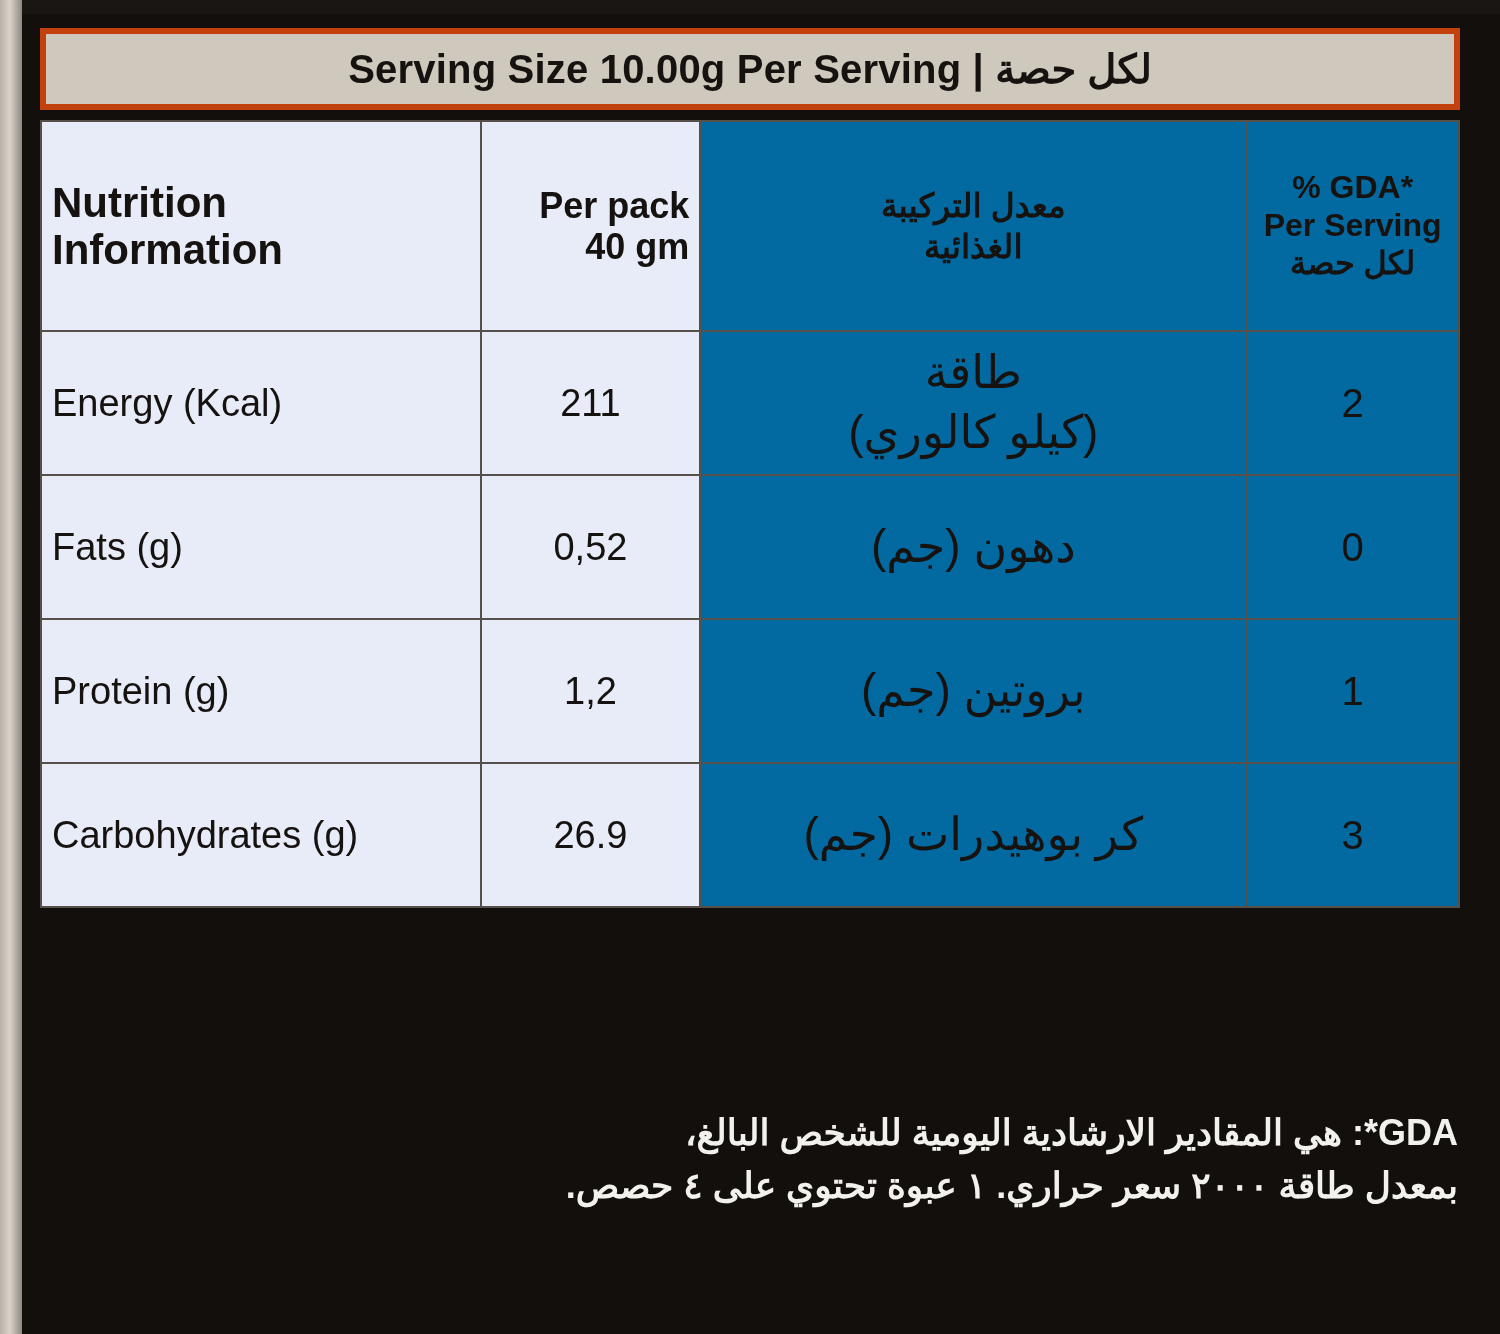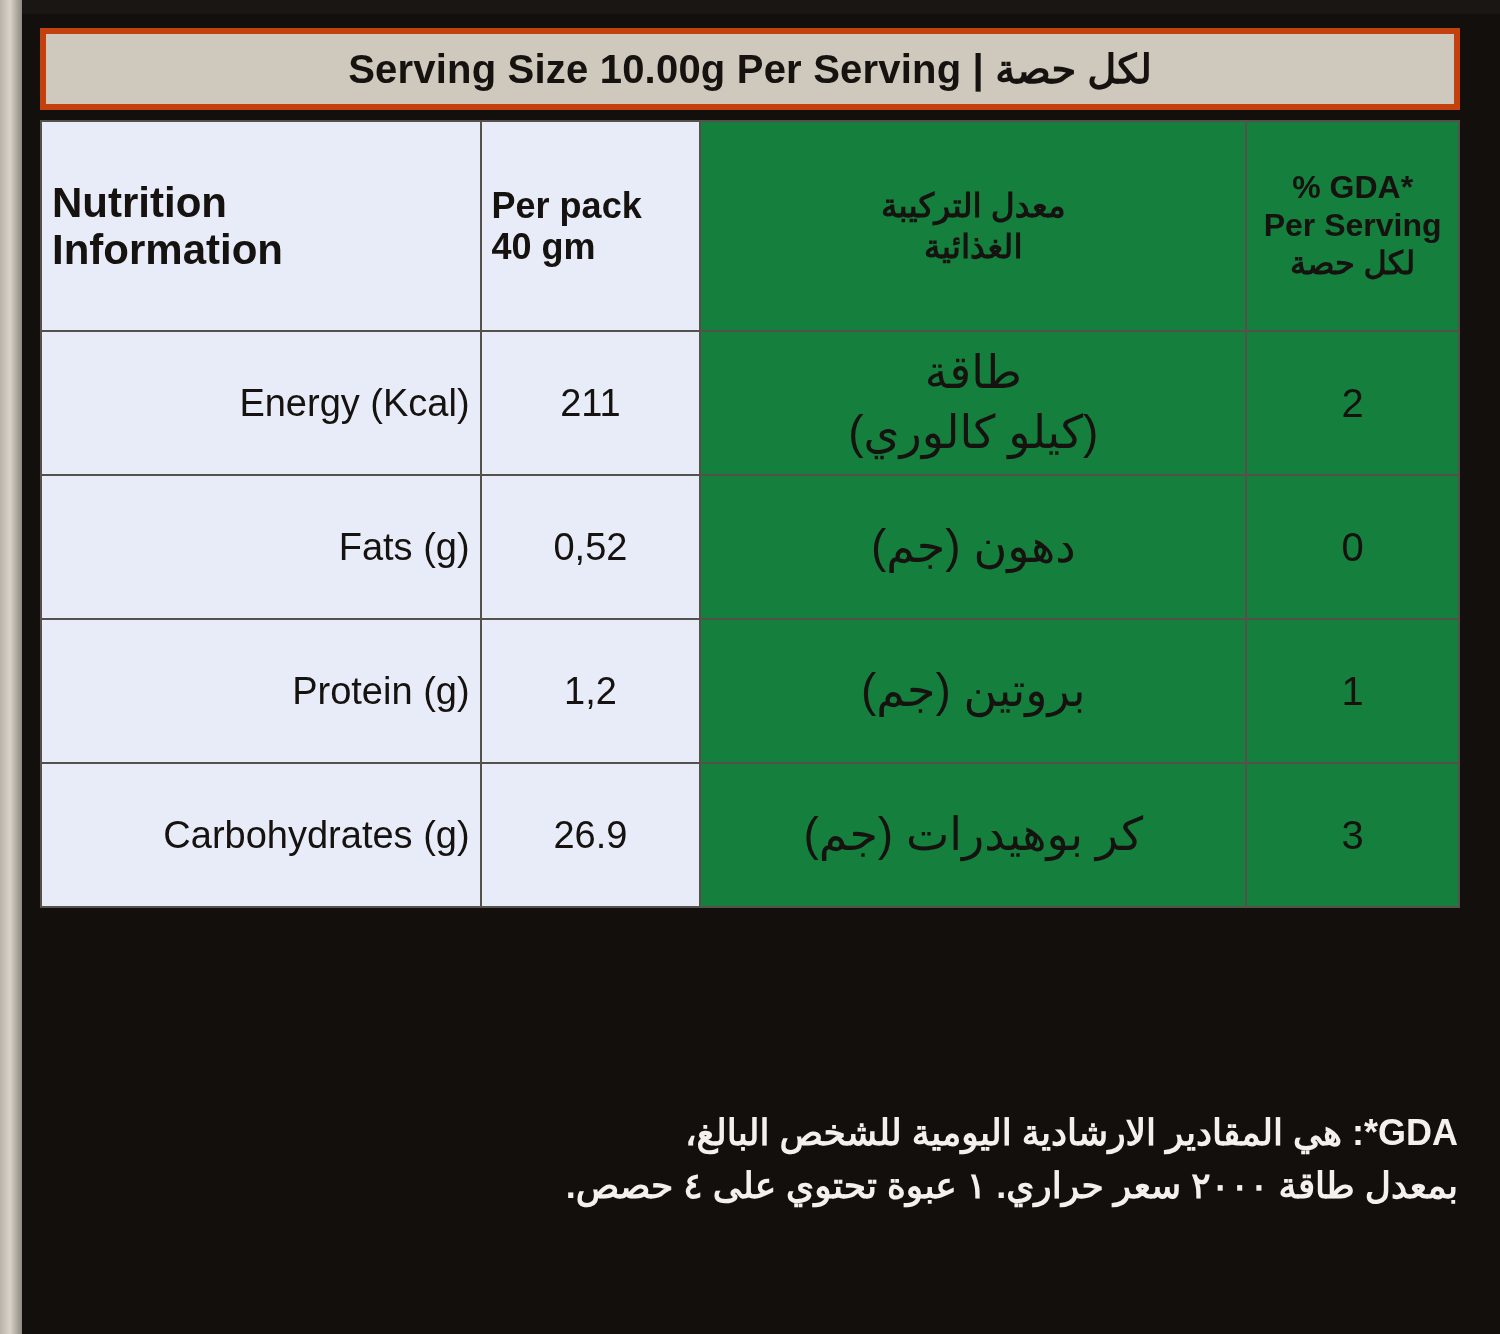--- a/index.html
+++ b/index.html
@@ -69,36 +69,36 @@
     border: 2px solid #55504a;
     padding: 6px 10px;
     vertical-align: middle;
   }
   col.c1 { width: 31%; }
   col.c2 { width: 15.5%; }
   col.c3 { width: 38.5%; }
   col.c4 { width: 15%; }
 
   .cell-light { background: #e8ecf8; }
-  .cell-beige { background: #15803d; }
+  .cell-beige { background: #0369a1; }
 
   .hdr-row td { height: 210px; }
   .hdr-name {
     font-size: 42px;
     font-weight: bold;
     color: #15120f;
     line-height: 1.12;
     text-align: left;
   }
   .hdr-perpack {
     font-size: 36px;
     font-weight: bold;
     color: #15120f;
     line-height: 1.15;
-    text-align: left;
+    text-align: right;
   }
   .hdr-ar {
     font-size: 33px;
     font-weight: bold;
     color: #15120f;
     line-height: 1.25;
     text-align: center;
     direction: rtl;
   }
   .hdr-gda {
@@ -106,21 +106,21 @@
     font-weight: bold;
     color: #15120f;
     line-height: 1.18;
     text-align: center;
   }
 
   .data-row td { height: 144px; }
   .nutri-name {
     font-size: 38px;
     color: #15120f;
-    text-align: right;
+    text-align: left;
   }
   .nutri-val {
     font-size: 38px;
     color: #15120f;
     text-align: center;
   }
   .nutri-ar {
     font-size: 46px;
     color: #15120f;
     text-align: center;

